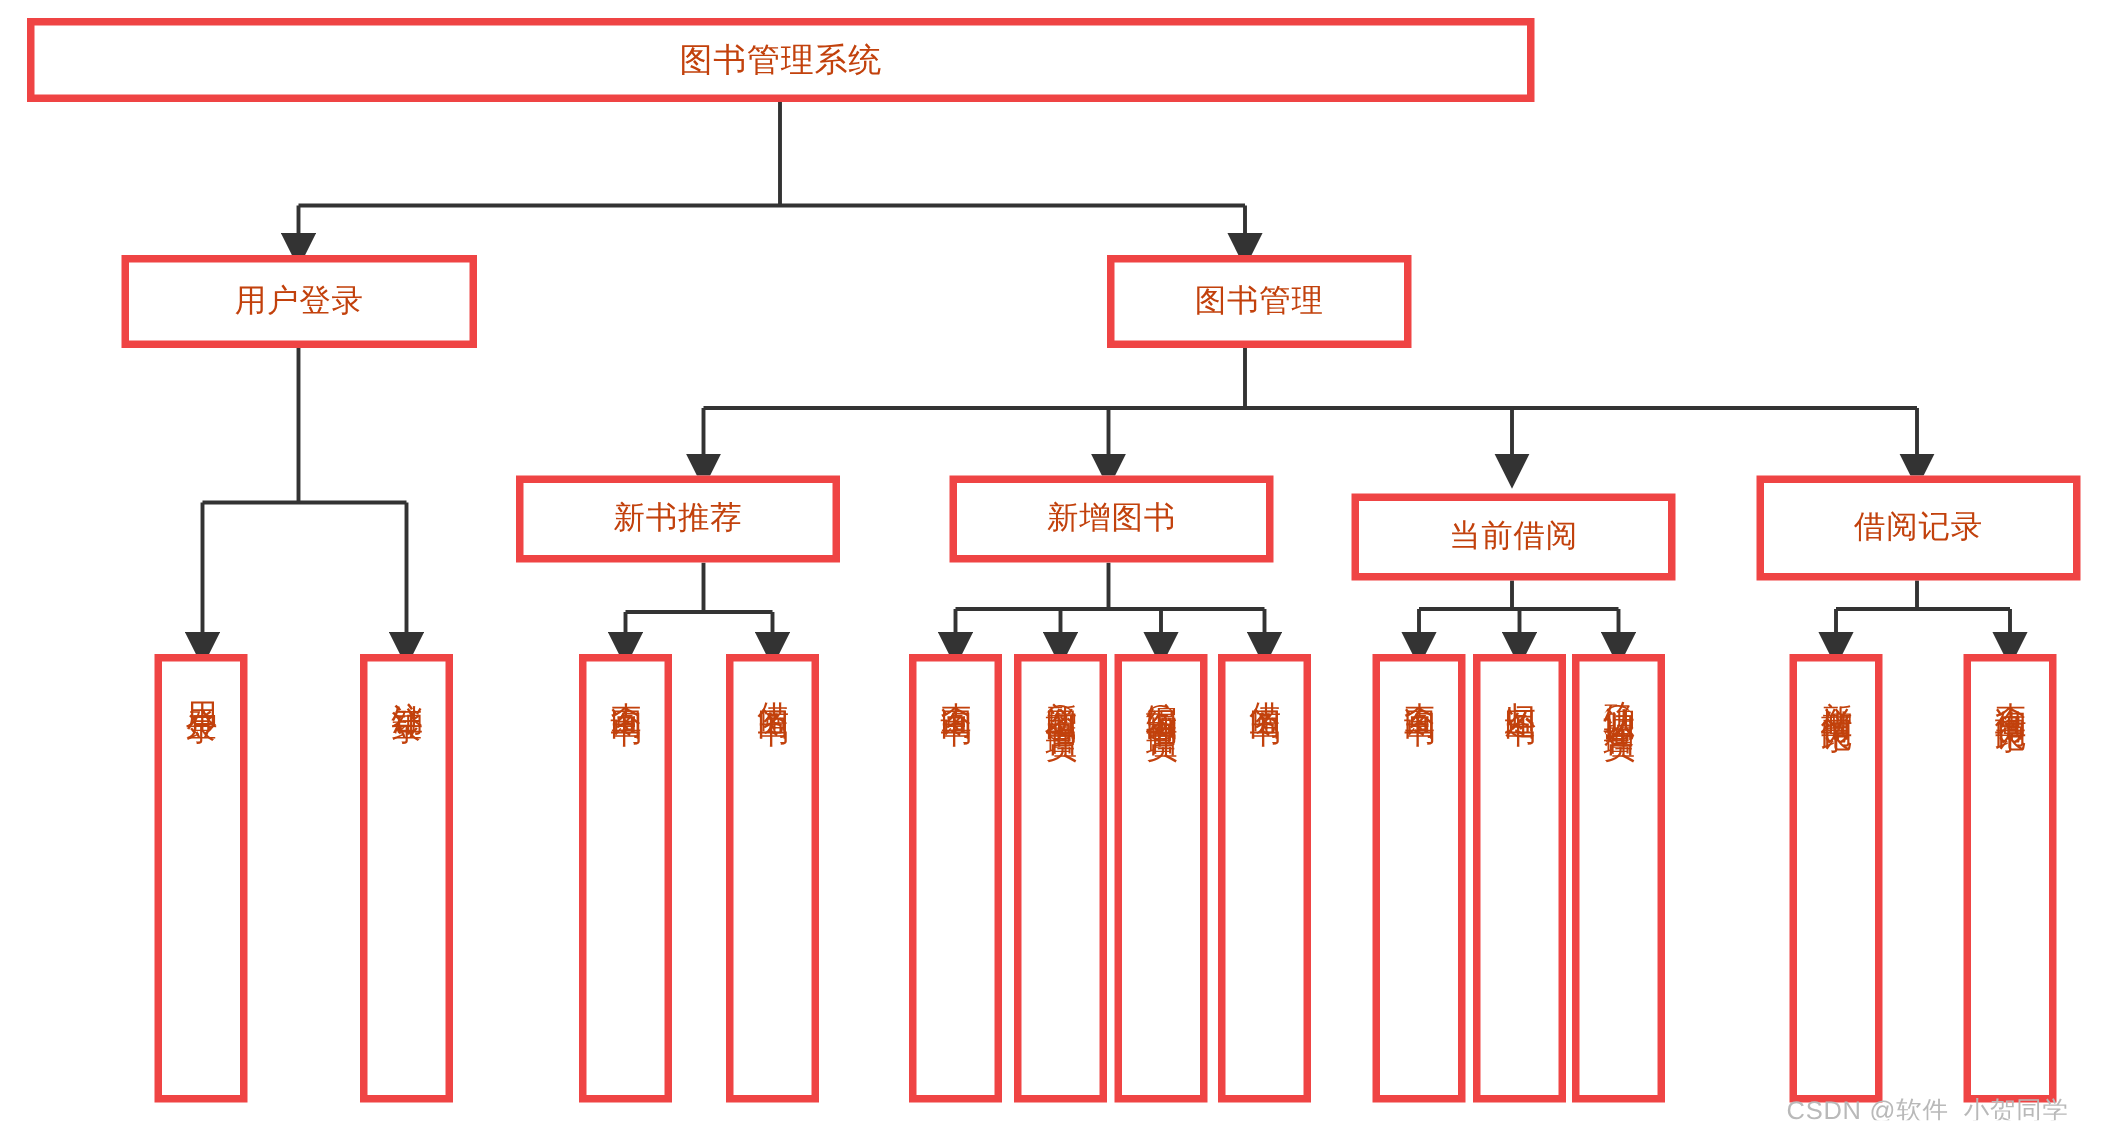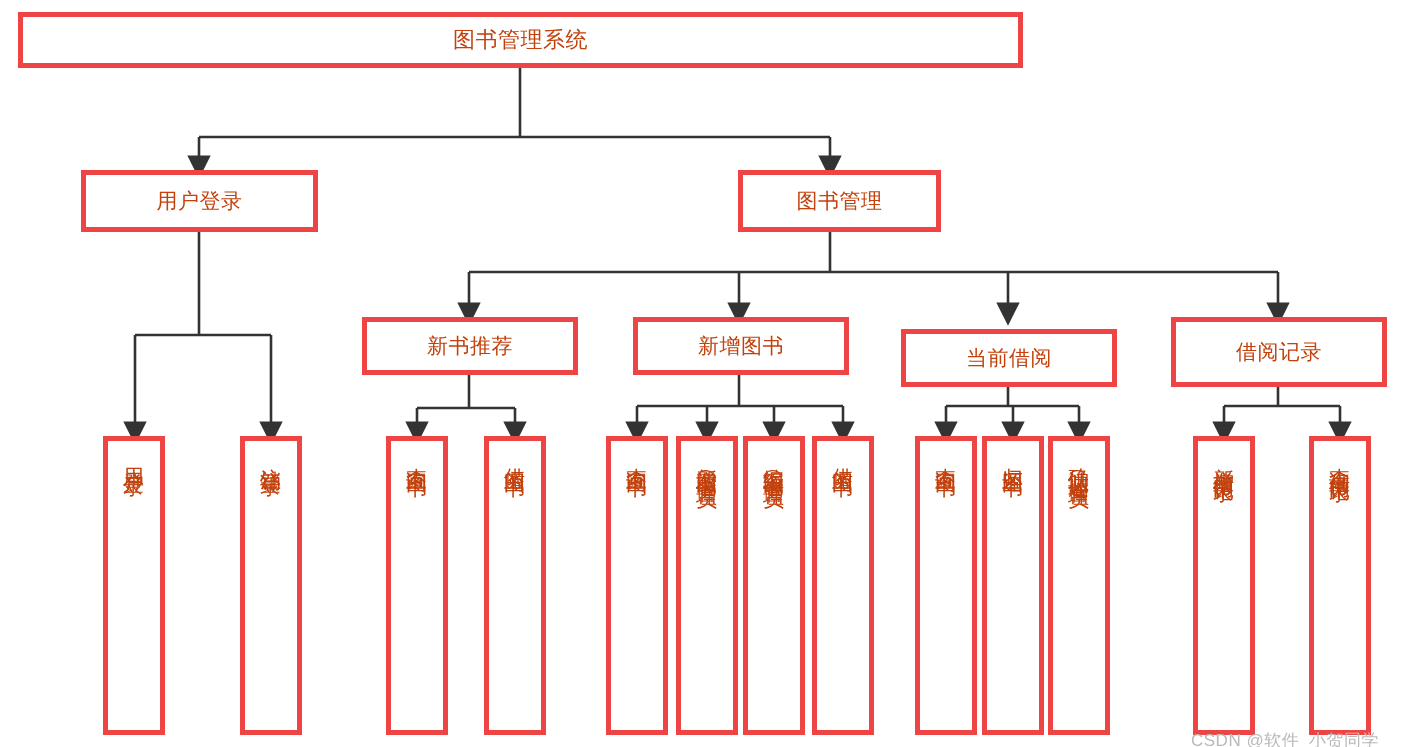--- a/index.html
+++ b/index.html
@@ -127,21 +127,21 @@
   </div>
 
   <div class="node horizontal" style="left:81px; top:170px; width:237px; height:62px;">
     <span class="label">用户登录</span>
   </div>
 
   <div class="node horizontal" style="left:711px; top:170px; width:203px; height:62px;margin-left:27px;">
     <span class="label">图书管理</span>
   </div>
 
-  <div class="node horizontal" style="left:362px; top:317px; width:216px; height:58px;">
+  <div class="node horizontal" style="left:344px; top:317px; width:216px; height:58px;">
     <span class="label">新书推荐</span>
   </div>
 
   <div class="node horizontal" style="left:633px; top:317px; width:216px; height:58px;">
     <span class="label">新增图书</span>
   </div>
 
   <div class="node horizontal" style="left:901px; top:329px; width:216px; height:58px;">
     <span class="label">当前借阅</span>
   </div>

